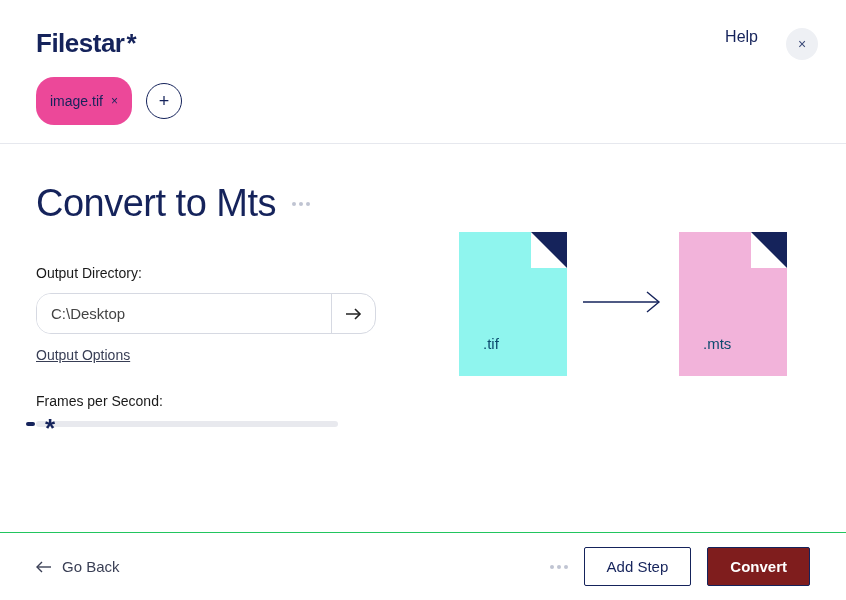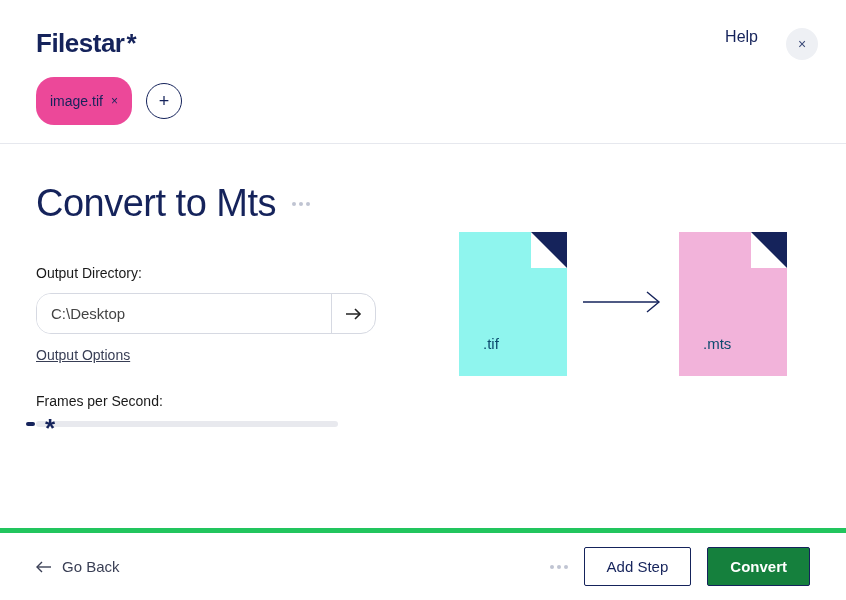--- a/index.html
+++ b/index.html
@@ -85,30 +85,30 @@
     .fold {
       position: absolute; top: 0; right: 0; width: 36px; height: 36px;
       background: #15235b;
       clip-path: polygon(0 0, 100% 100%, 100% 0);
     }
     .file-tile .corner-bg { position:absolute; top:0; right:0; width:36px; height:36px; background:#fff; }
     .conv-arrow { color: #15235b; }
 
     .footer {
       position: absolute; bottom: 0; left: 0; right: 0;
-      border-top: 5px solid #22c55e; padding: 14px 36px;
+      border-top: 1px solid #22c55e; padding: 14px 36px;
       display: flex; align-items: center; justify-content: space-between;
     }
     .go-back { display: flex; align-items: center; gap: 10px; font-size: 15px; color: #3a3f55; cursor: pointer; }
     .footer-right { display: flex; align-items: center; gap: 16px; }
     .btn {
       padding: 10px 22px; font-size: 15px; border-radius: 2px; cursor: pointer; border: 1px solid #15235b;
     }
     .btn-outline { background: #fff; color: #15235b; }
-    .btn-solid { background: #15803d; color: #fff; font-weight: 600; }
+    .btn-solid { background: #7f1d1d; color: #fff; font-weight: 600; }
   </style>
 </head>
 <body>
 
 <div class="header">
   <div class="header-left">
     <div class="logo">
       <span>Filestar</span><span class="logo-ast">*</span>
     </div>
     <div class="chip-row">

